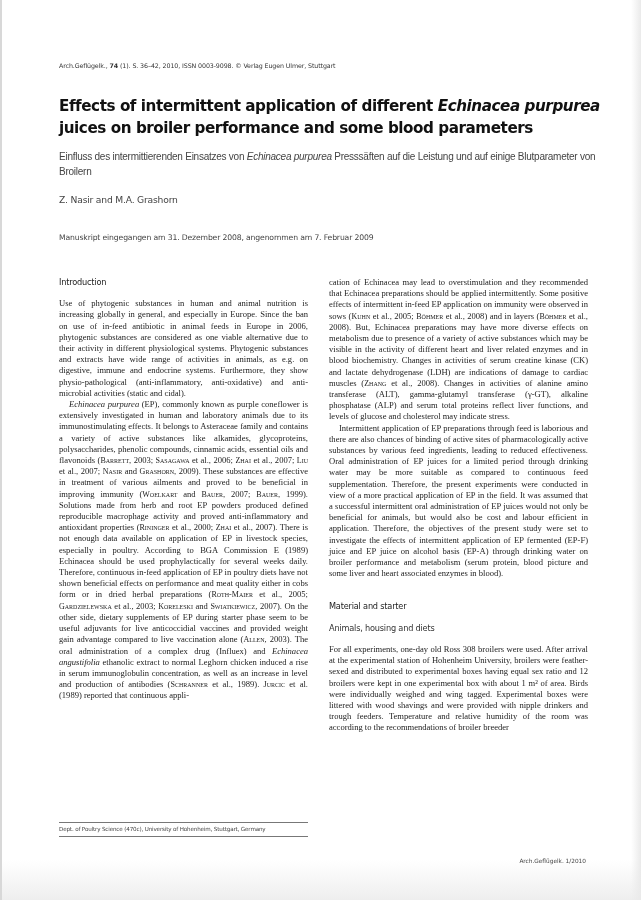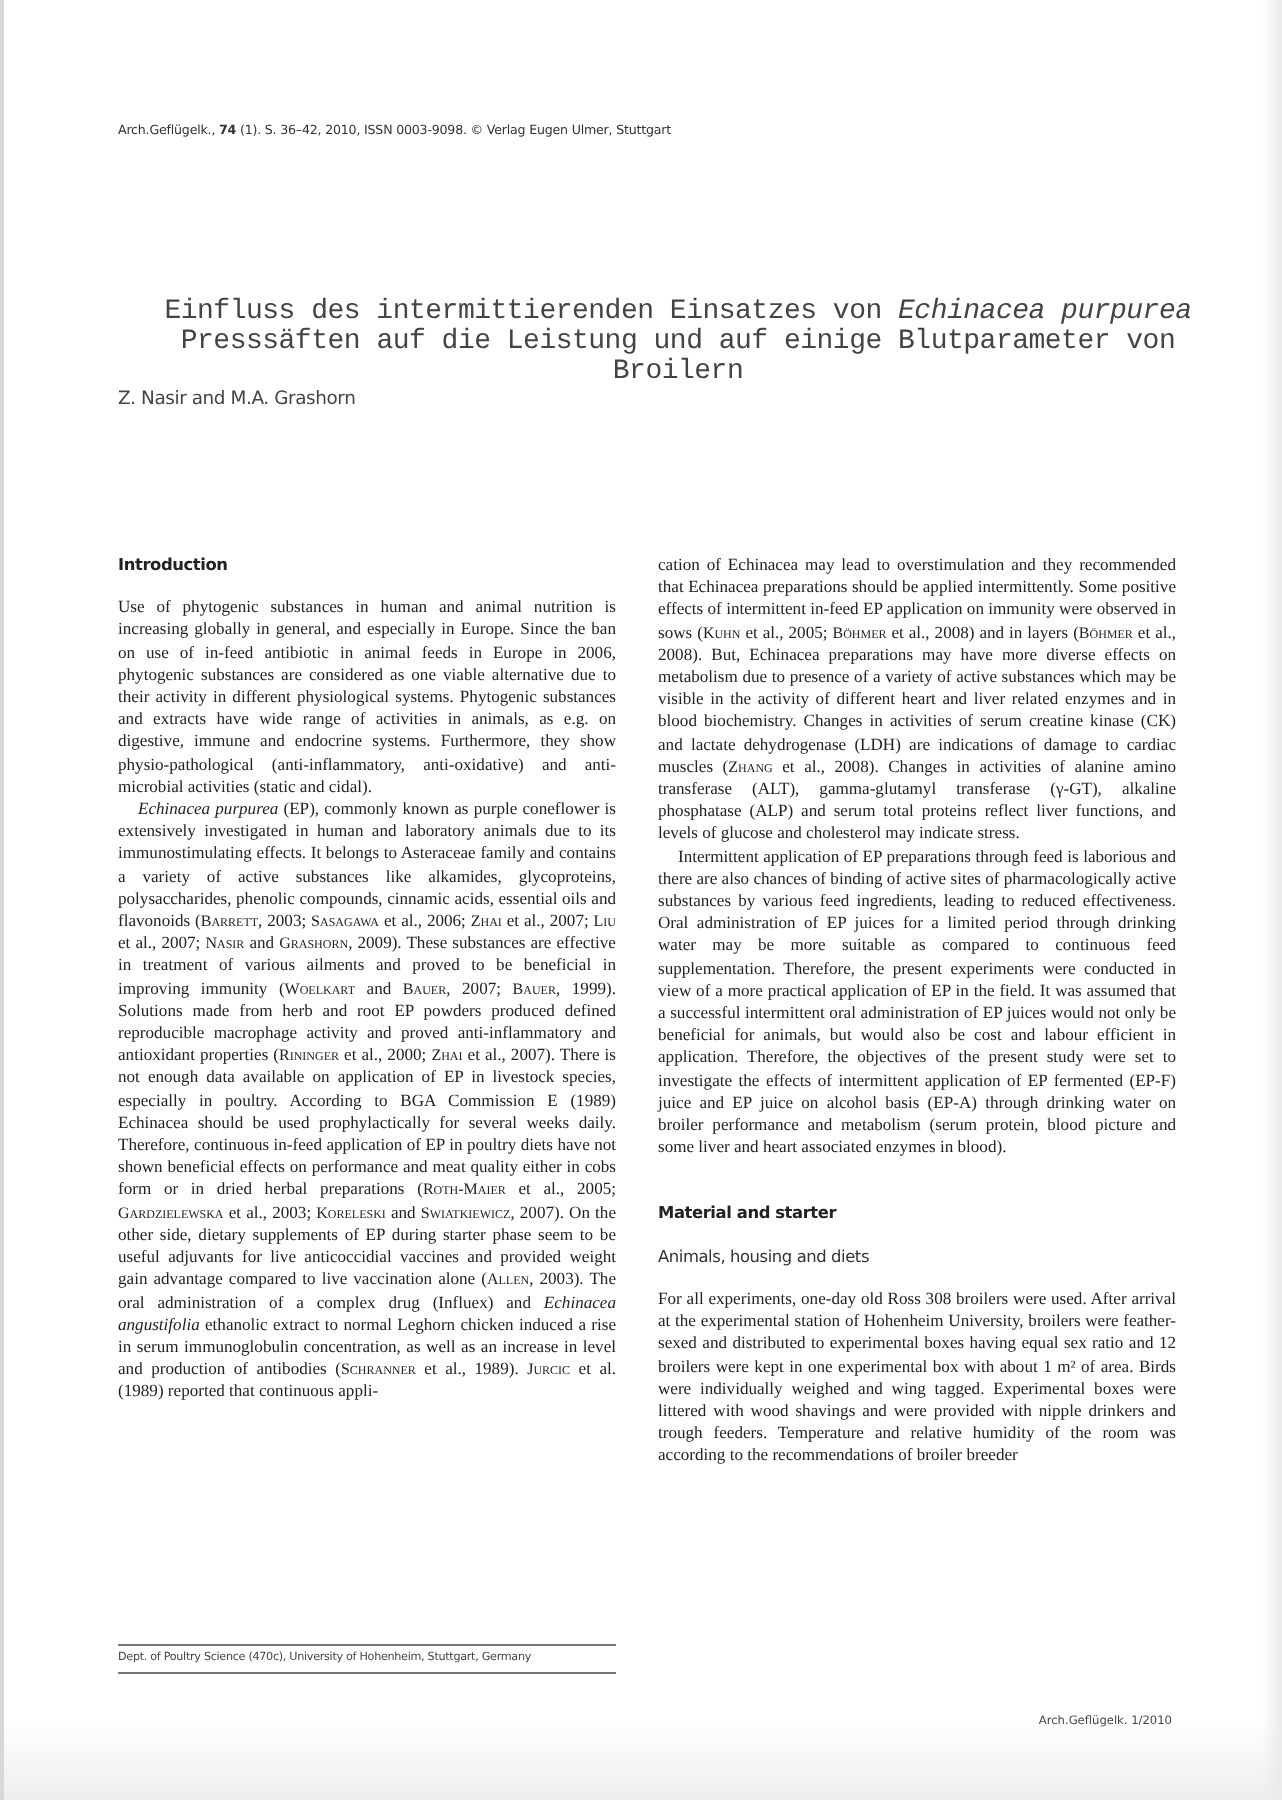--- a/index.html
+++ b/index.html
@@ -23,40 +23,40 @@
     font-family: "DejaVu Sans", sans-serif; font-size: 6.3px; color: #333; letter-spacing: -0.1px;
   }
   .journal-ref b { font-weight: bold; }
   .title {
     position: absolute; left: 57px; top: 95px; width: 560px;
     font-family: "DejaVu Sans", sans-serif; font-weight: bold; font-size: 15.2px;
     line-height: 22px; color: #111; letter-spacing: -0.45px;
   }
   .subtitle {
     position: absolute; left: 57px; top: 149px; width: 560px;
-    font-family: Liberation Mono, monospace; font-size: 14px; line-height: 15px; color: #444; letter-spacing: -0.25px; text-align: center;
+    font-family: Liberation Sans, sans-serif; font-size: 10px; line-height: 15px; color: #444; letter-spacing: -0.25px;
   }
   .authors {
     position: absolute; left: 57px; top: 194px;
     font-family: "DejaVu Sans", sans-serif; font-size: 9.2px; color: #444; letter-spacing: -0.2px; text-align: center;
   }
   .received {
     position: absolute; left: 57px; top: 233px;
     font-family: "DejaVu Sans", sans-serif; font-size: 7.7px; color: #444; letter-spacing: -0.15px;
   }
   .col {
     position: absolute; font-size: 8.55px; line-height: 11.2px; text-align: justify; color: #222;
   }
   .col-left { left: 57px; top: 277px; width: 249px; }
   .col-right { left: 327px; top: 277px; width: 259px; }
   .col p { margin: 0; }
   .col p.indent { text-indent: 10px; }
   .sc { font-variant: small-caps; font-size: 8px; }
   .h-section {
-    font-family: "DejaVu Sans", sans-serif; font-weight: bold; font-size: 8.2px;
+    font-family: "DejaVu Sans", sans-serif; font-weight: normal; font-size: 8.2px;
     color: #222; margin: 0 0 10px 0; letter-spacing: -0.2px;
   }
   .h-sub {
     font-family: "DejaVu Sans", sans-serif; font-size: 8.2px;
     color: #333; margin: 0 0 10px 0; letter-spacing: -0.2px;
   }
   .footnote {
     position: absolute; left: 57px; top: 822px; width: 249px;
     border-top: 1px solid #777; border-bottom: 1px solid #777;
     padding: 3px 0 4px 0;
@@ -72,27 +72,31 @@
 <body>
 
 <div class="page">
 
   <div class="journal-ref">
     <span>Arch.Geflügelk.,</span>
     <b>74</b>
     <span>(1). S. 36–42, 2010, ISSN 0003-9098.   © Verlag Eugen Ulmer, Stuttgart</span>
   </div>
 
+  <h1 class="title" style="margin:0;">
+    <span>Effects of intermittent application of different </span><i style="font-weight:bold;">Echinacea purpurea</i><span> juices on broiler performance and some blood parameters</span>
+  </h1>
 
   <div class="subtitle">
     <span>Einfluss des intermittierenden Einsatzes von </span><i>Echinacea purpurea</i><span> Presssäften auf die Leistung und auf einige Blutparameter von Broilern</span>
   </div>
 
   <div class="authors">Z. Nasir and M.A. Grashorn</div>
 
+  <div class="received">Manuskript eingegangen am 31. Dezember 2008, angenommen am 7. Februar 2009</div>
 
   <div class="col col-left">
     <div class="h-section">Introduction</div>
     <p>Use of phytogenic substances in human and animal nutrition is increasing globally in general, and especially in Europe. Since the ban on use of in-feed antibiotic in animal feeds in Europe in 2006, phytogenic substances are considered as one viable alternative due to their activity in different physiological systems. Phytogenic substances and extracts have wide range of activities in animals, as e.g. on digestive, immune and endocrine systems. Furthermore, they show physio-pathological (anti-inflammatory, anti-oxidative) and anti-microbial activities (static and cidal).</p>
     <p class="indent"><i>Echinacea purpurea</i><span> (EP), commonly known as purple coneflower is extensively investigated in human and laboratory animals due to its immunostimulating effects. It belongs to Asteraceae family and contains a variety of active substances like alkamides, glycoproteins, polysaccharides, phenolic compounds, cinnamic acids, essential oils and flavonoids (</span><span class="sc">Barrett</span><span>, 2003; </span><span class="sc">Sasagawa</span><span> et al., 2006; </span><span class="sc">Zhai</span><span> et al., 2007; </span><span class="sc">Liu</span><span> et al., 2007; </span><span class="sc">Nasir</span><span> and </span><span class="sc">Grashorn</span><span>, 2009). These substances are effective in treatment of various ailments and proved to be beneficial in improving immunity (</span><span class="sc">Woelkart</span><span> and </span><span class="sc">Bauer</span><span>, 2007; </span><span class="sc">Bauer</span><span>, 1999). Solutions made from herb and root EP powders produced defined reproducible macrophage activity and proved anti-inflammatory and antioxidant properties (</span><span class="sc">Rininger</span><span> et al., 2000; </span><span class="sc">Zhai</span><span> et al., 2007). There is not enough data available on application of EP in livestock species, especially in poultry. According to BGA Commission E (1989) Echinacea should be used prophylactically for several weeks daily. Therefore, continuous in-feed application of EP in poultry diets have not shown beneficial effects on performance and meat quality either in cobs form or in dried herbal preparations (</span><span class="sc">Roth-Maier</span><span> et al., 2005; </span><span class="sc">Gardzielewska</span><span> et al., 2003; </span><span class="sc">Koreleski</span><span> and </span><span class="sc">Swiatkiewicz</span><span>, 2007). On the other side, dietary supplements of EP during starter phase seem to be useful adjuvants for live anticoccidial vaccines and provided weight gain advantage compared to live vaccination alone (</span><span class="sc">Allen</span><span>, 2003). The oral administration of a complex drug (Influex) and </span><i>Echinacea angustifolia</i><span> ethanolic extract to normal Leghorn chicken induced a rise in serum immunoglobulin concentration, as well as an increase in level and production of antibodies (</span><span class="sc">Schranner</span><span> et al., 1989). </span><span class="sc">Jurcic</span><span> et al. (1989) reported that continuous appli-</span></p>
   </div>
 
   <div class="footnote">Dept. of Poultry Science (470c), University of Hohenheim, Stuttgart, Germany</div>
 
   <div class="col col-right">

